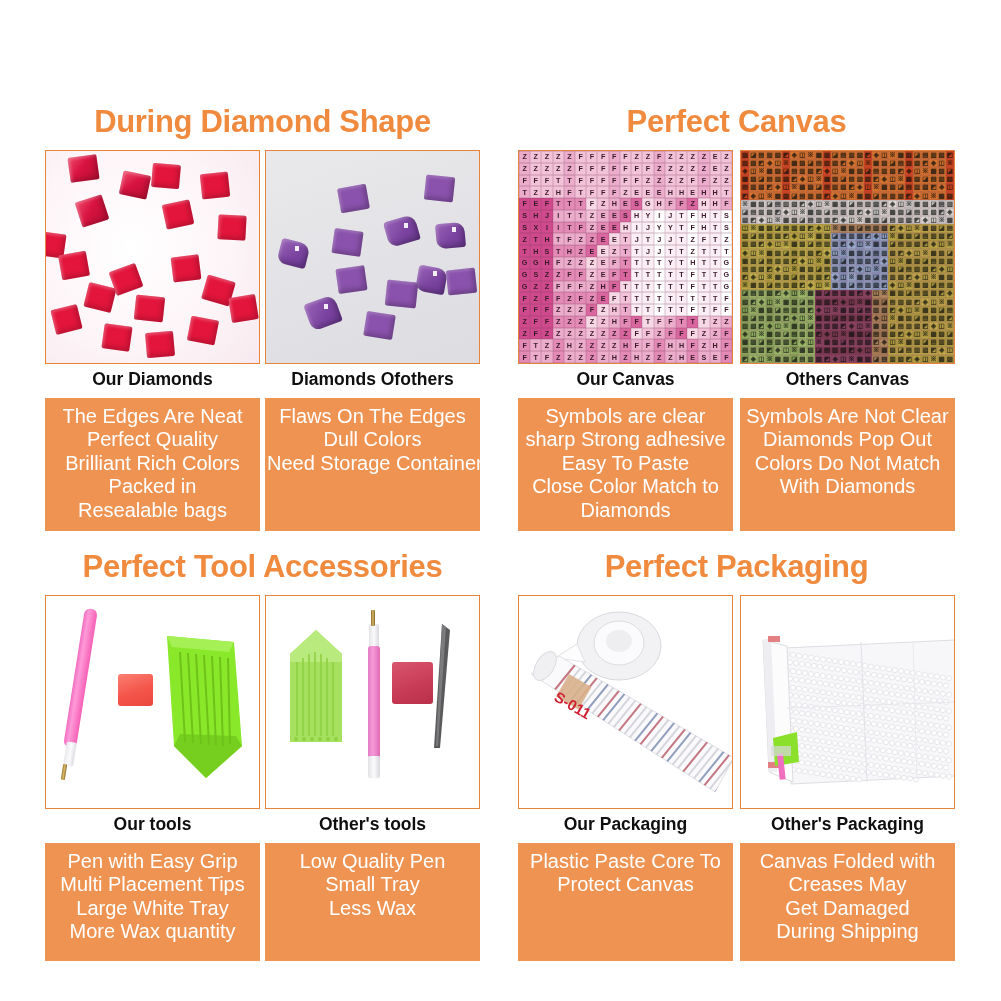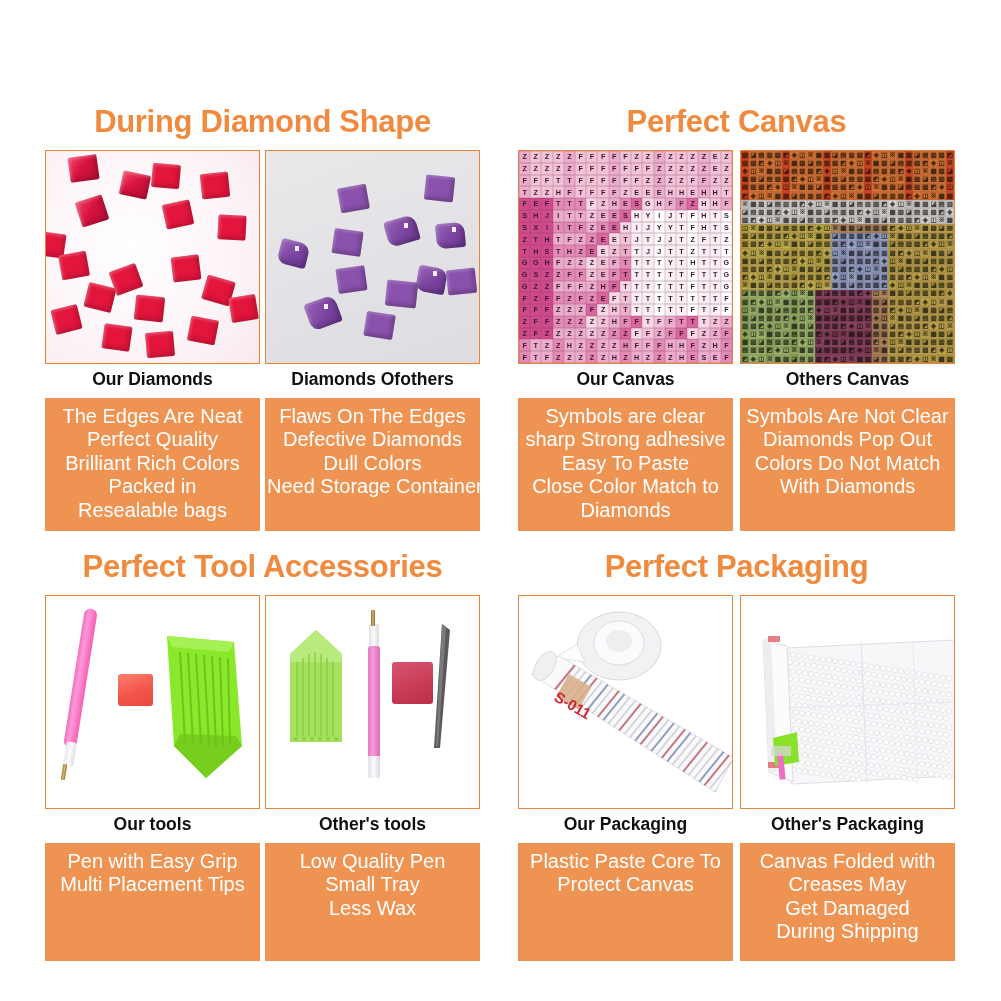--- a/index.html
+++ b/index.html
@@ -167,21 +167,20 @@
     <div class="textboxes">
       <div class="tbox tall">
         <div>The Edges Are Neat</div>
         <div>Perfect Quality</div>
         <div>Brilliant Rich Colors</div>
         <div>Packed in</div>
         <div>Resealable bags</div>
       </div>
       <div class="tbox tall">
         <div>Flaws On The Edges</div>
-        <div>Defective Diamonds</div>
         <div>Dull Colors</div>
         <div>Need Storage Containers</div>
       </div>
     </div>
   </div>
 
   <div class="section" id="sec-canvas">
     <div class="sec-title">Perfect Canvas</div>
 
     <div class="pair">
@@ -1297,20 +1296,22 @@
 
     <div class="caption-row">
       <div class="caption">Our tools</div>
       <div class="caption">Other's tools</div>
     </div>
 
     <div class="textboxes">
       <div class="tbox tall">
         <div>Pen with Easy Grip</div>
         <div>Multi Placement Tips</div>
+        <div>Large White Tray</div>
+        <div>More Wax quantity</div>
       </div>
       <div class="tbox tall">
         <div>Low Quality Pen</div>
         <div>Small Tray</div>
         <div>Less Wax</div>
       </div>
     </div>
   </div>
 
   <div class="section" id="sec-pack">

